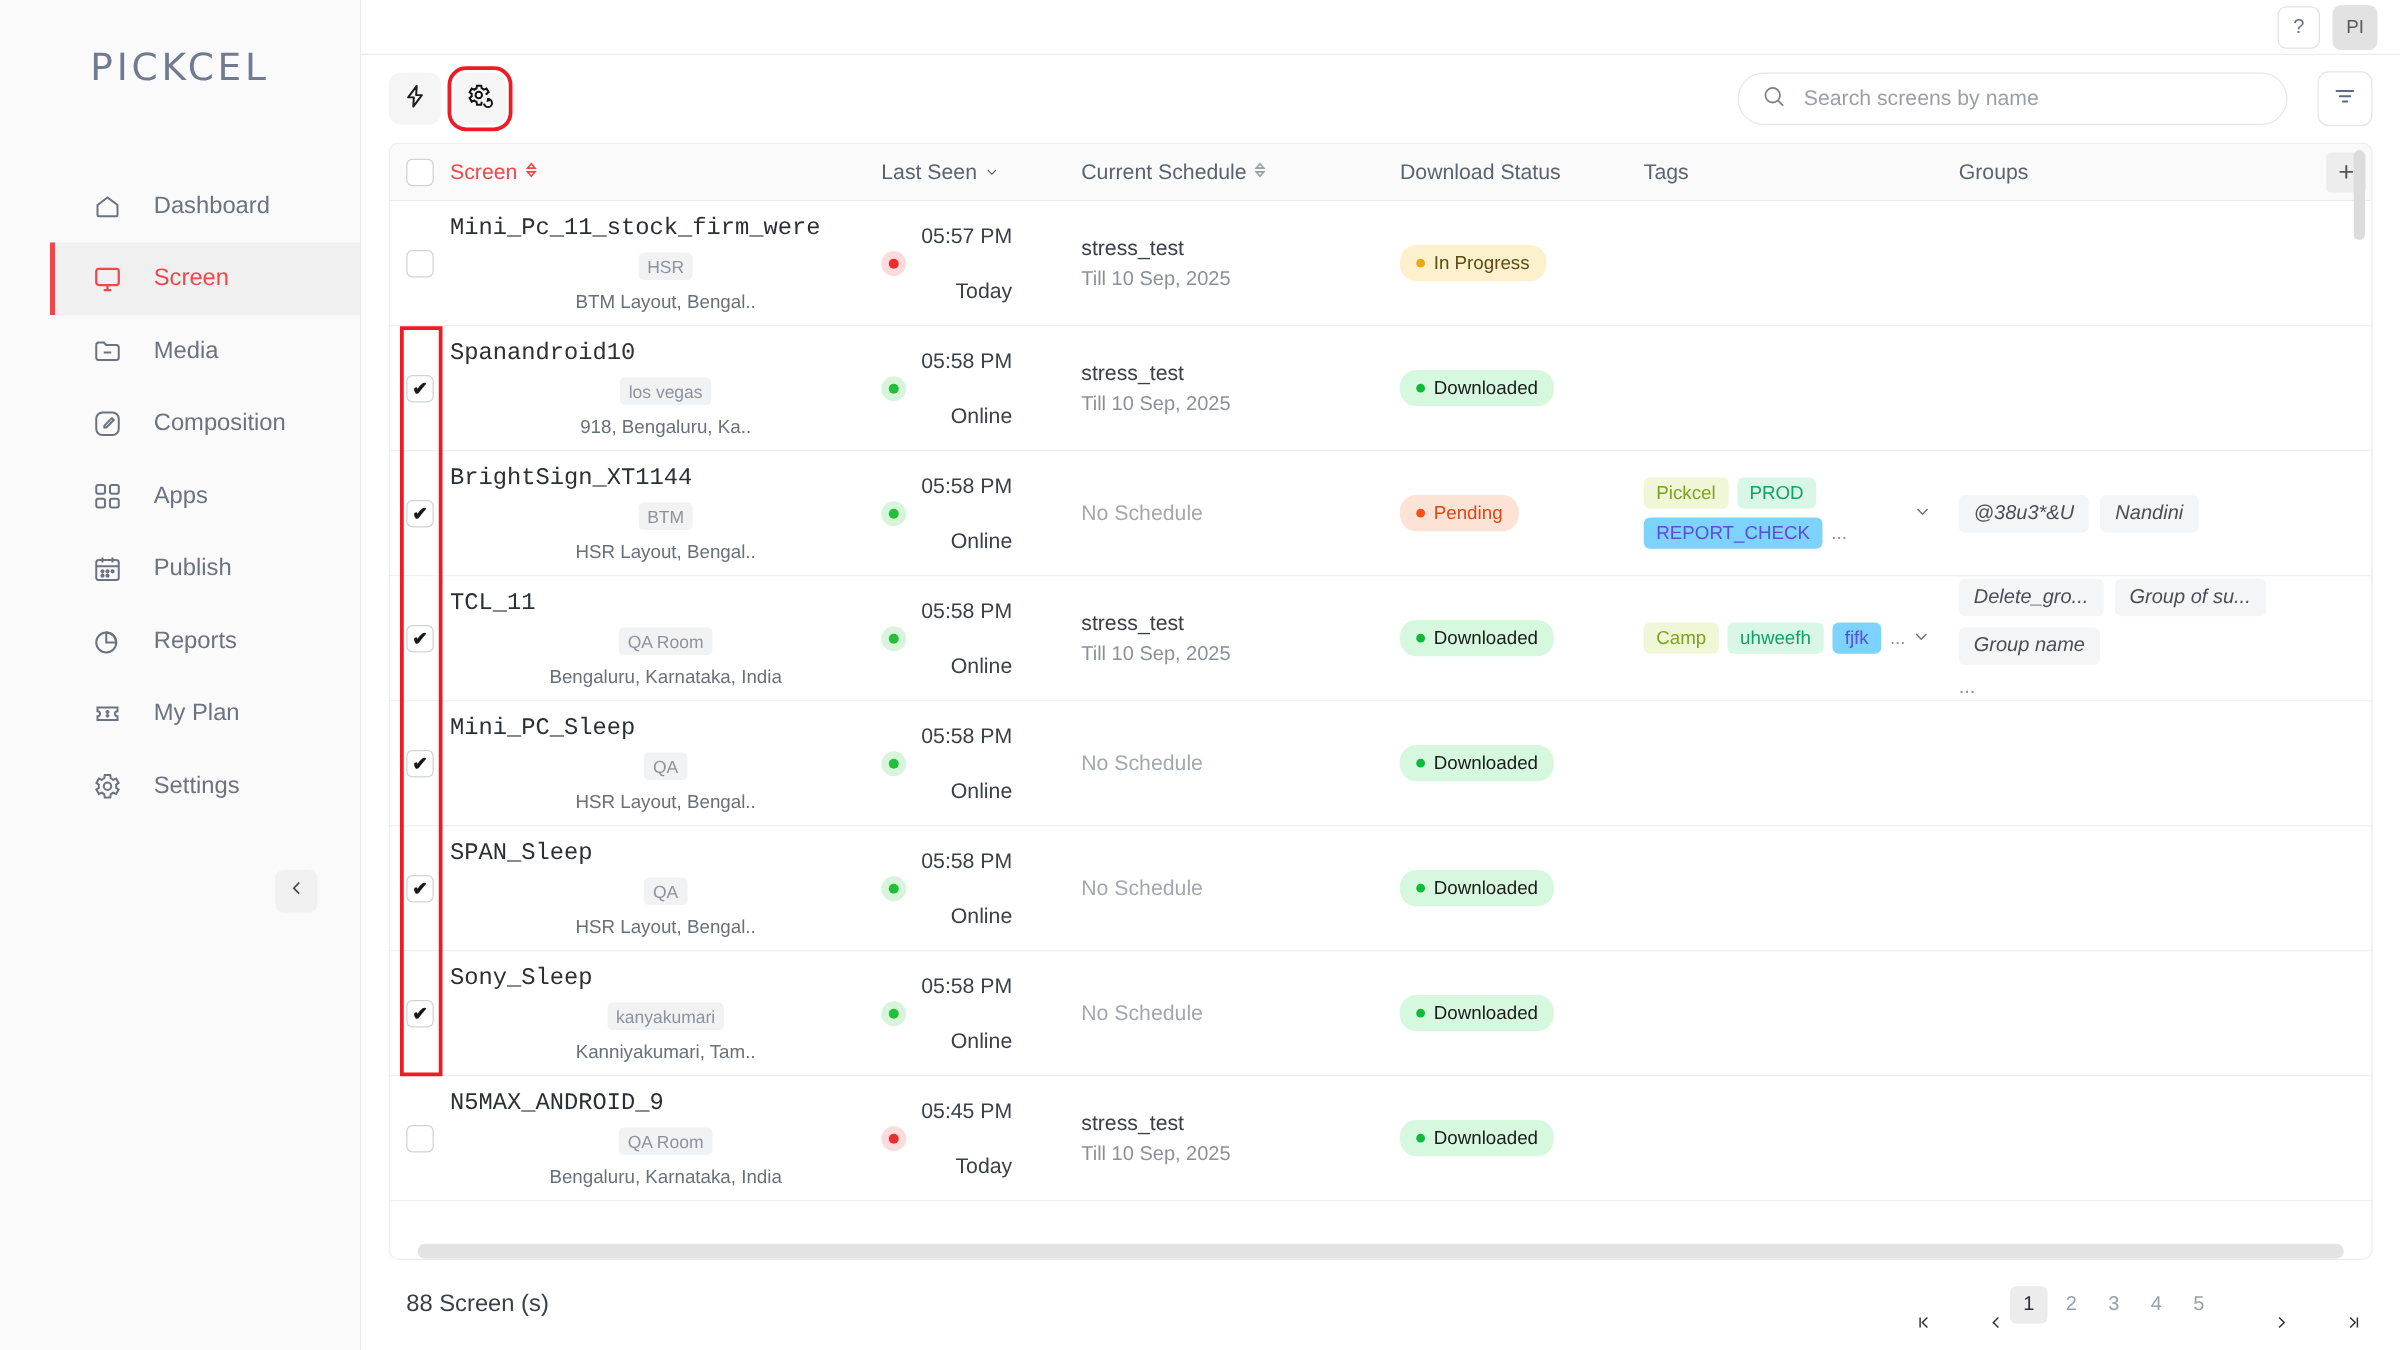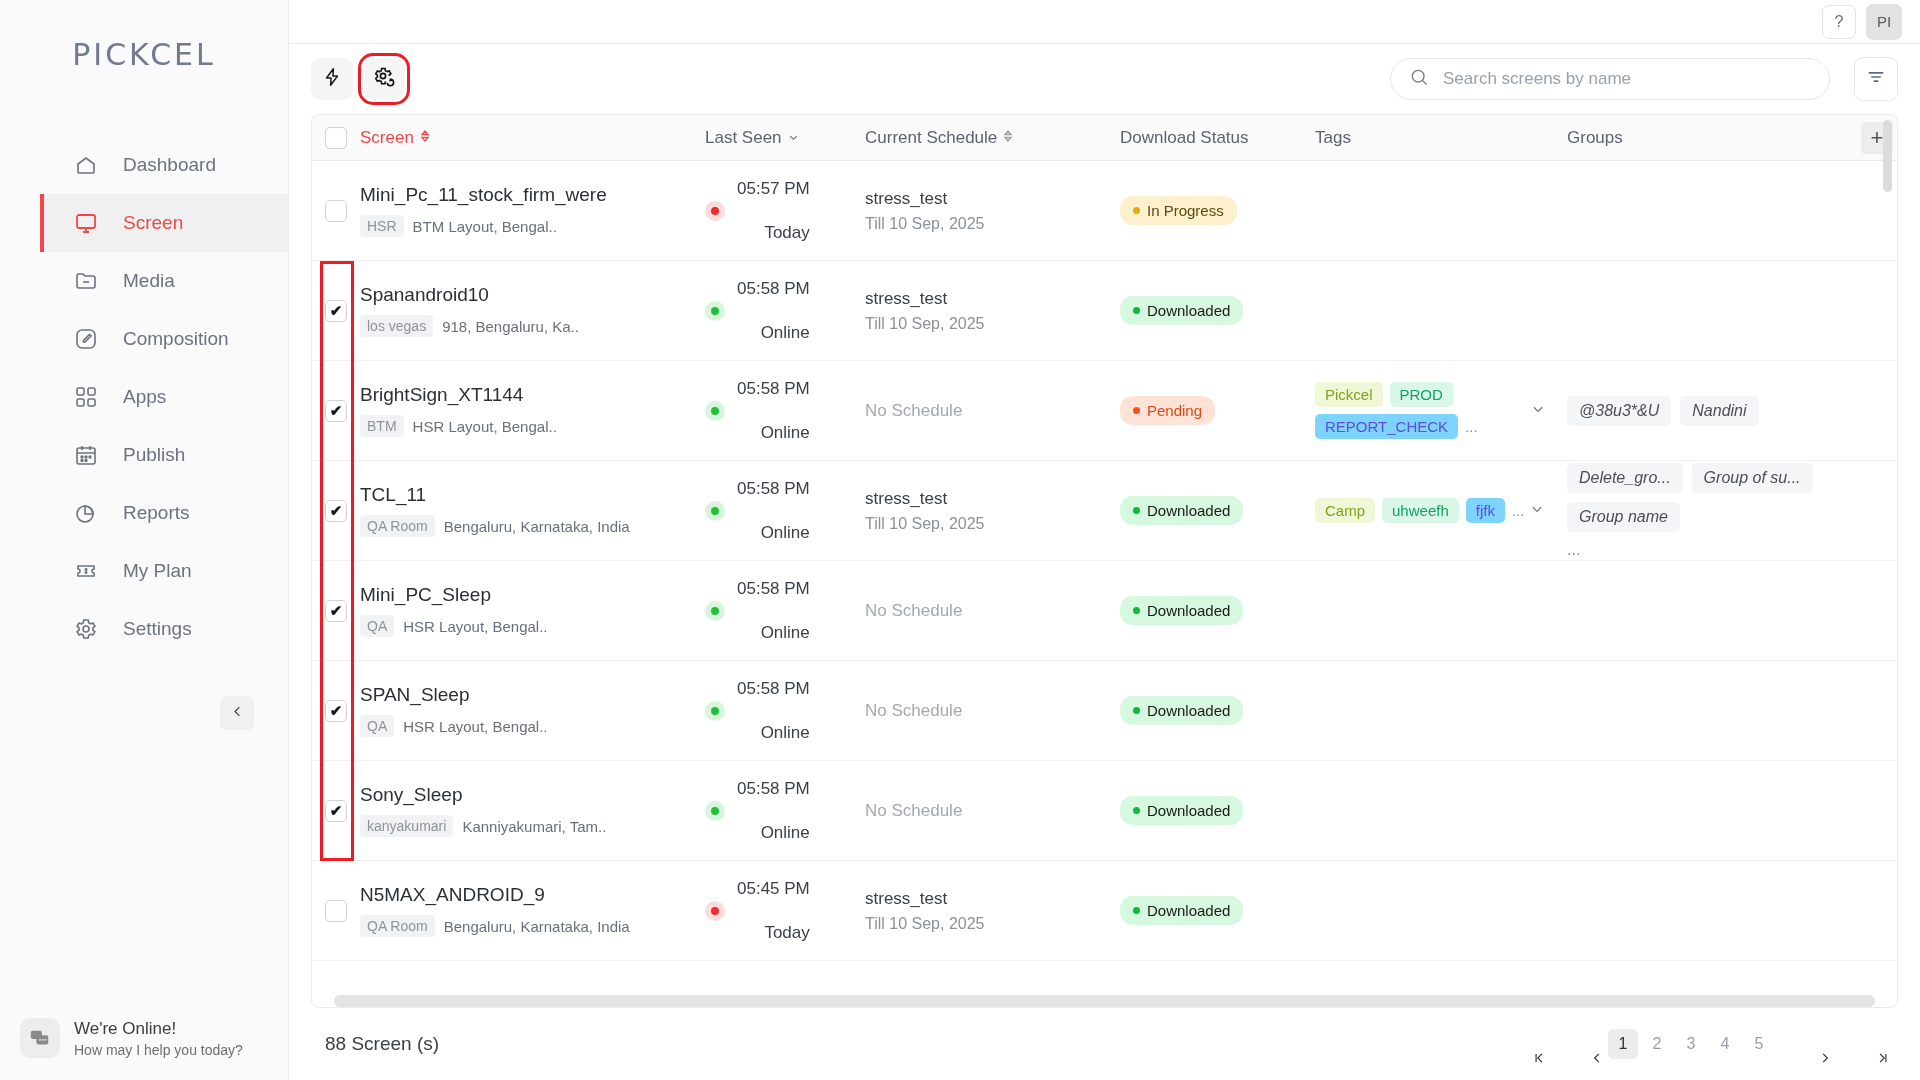--- a/index.html
+++ b/index.html
@@ -125,22 +125,22 @@
     display: flex; align-items: center; min-height: 100px;
     border-bottom: 1px solid #f0f0f0;
   }
   .cb {
     width: 22px; height: 22px; border: 1px solid #cfd3d8; border-radius: 5px;
     background: #fff; display: flex; align-items: center; justify-content: center;
     cursor: pointer; font-size: 15px; color: #17181a; font-weight: bold;
   }
   .cb.empty { color: transparent; }
 
-  .scr-name { font-size: 19px; color: #2b2f36; }
-  .scr-sub { display: flex; align-items: center; gap: 9px; margin-top: 9px; }
+  .scr-name { font-size: 19px; color: #2b2f36; font-family: Liberation Mono, monospace; }
+  .scr-sub { display: flex; align-items: center; gap: 9px; margin-top: 9px; flex-direction: column; }
   .scr-chip {
     background: #f1f2f4; color: #8d939c; font-size: 14px;
     padding: 3px 7px; border-radius: 4px;
   }
   .scr-loc { font-size: 15px; color: #6a707a; }
 
   .seen { display: flex; align-items: center; gap: 12px; }
   .dot-halo { width: 20px; height: 20px; border-radius: 50%; display: flex; align-items: center; justify-content: center; flex:0 0 20px;}
   .dot-halo.on { background: #d8f5dc; }
   .dot-halo.off { background: #fbdcdc; }
@@ -309,35 +309,20 @@
         <span>Settings</span>
       </div>
     </nav>
 
     <div class="collapse-btn">
       <span><svg width="15" height="15" viewBox="0 0 24 24" fill="none" stroke="currentColor" stroke-width="2">
             <path d="M15 5l-7 7 7 7"></path>
           </svg></span>
     </div>
 
-    <div class="chat-widget">
-      <div class="chat-ico">
-        <svg width="22" height="22" viewBox="0 0 24 24" fill="currentColor">
-            <rect x="2" y="4" width="12" height="9" rx="2"></rect>
-            <rect x="8" y="9" width="13" height="10" rx="2"></rect>
-            <circle cx="12" cy="14" r="1" fill="#ededed"></circle>
-            <circle cx="15" cy="14" r="1" fill="#ededed"></circle>
-            <circle cx="18" cy="14" r="1" fill="#ededed"></circle>
-          </svg>
-      </div>
-      <div>
-        <div class="chat-t1">We're Online!</div>
-        <div class="chat-t2">How may I help you today?</div>
-      </div>
-    </div>
   </aside>
 
   <section class="main">
 
     <div class="topbar">
       <div class="help-btn">?</div>
       <div class="avatar">PI</div>
     </div>
 
     <div class="toolbar">

